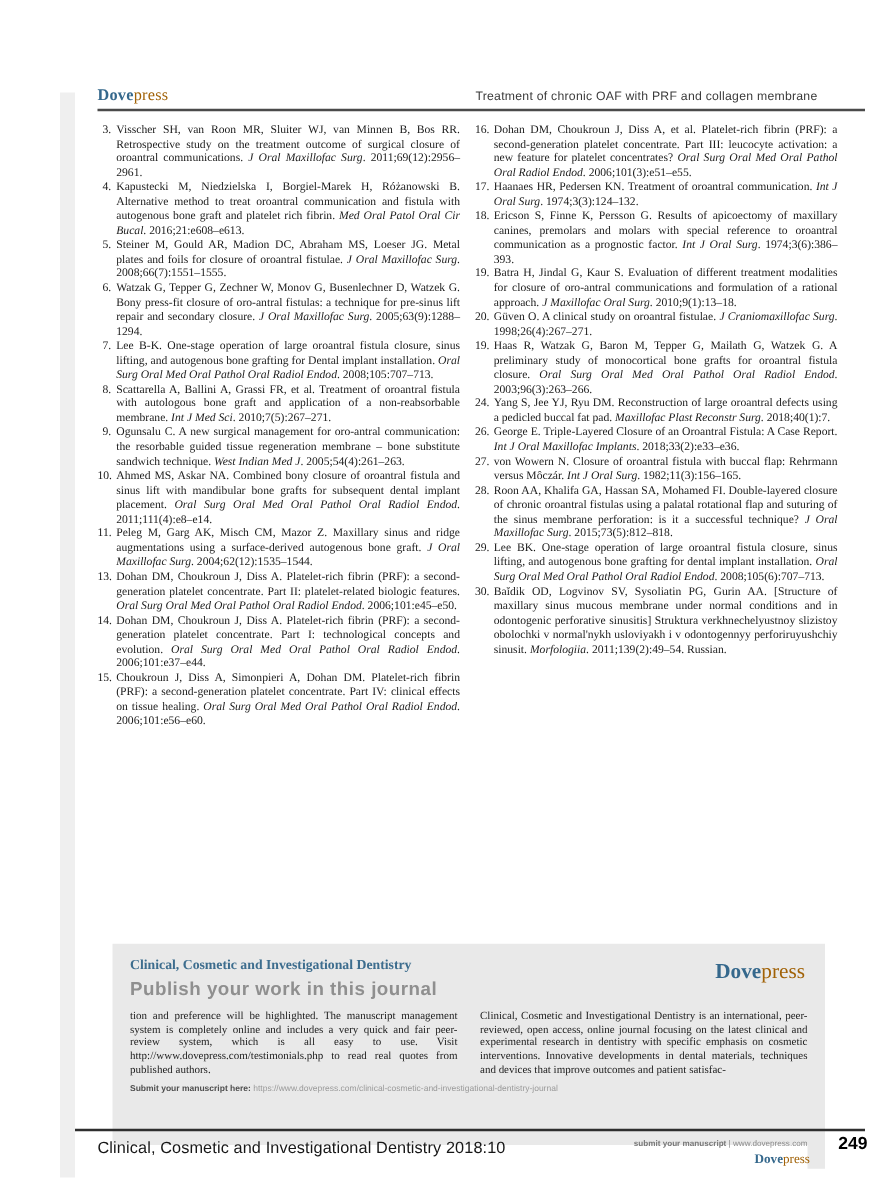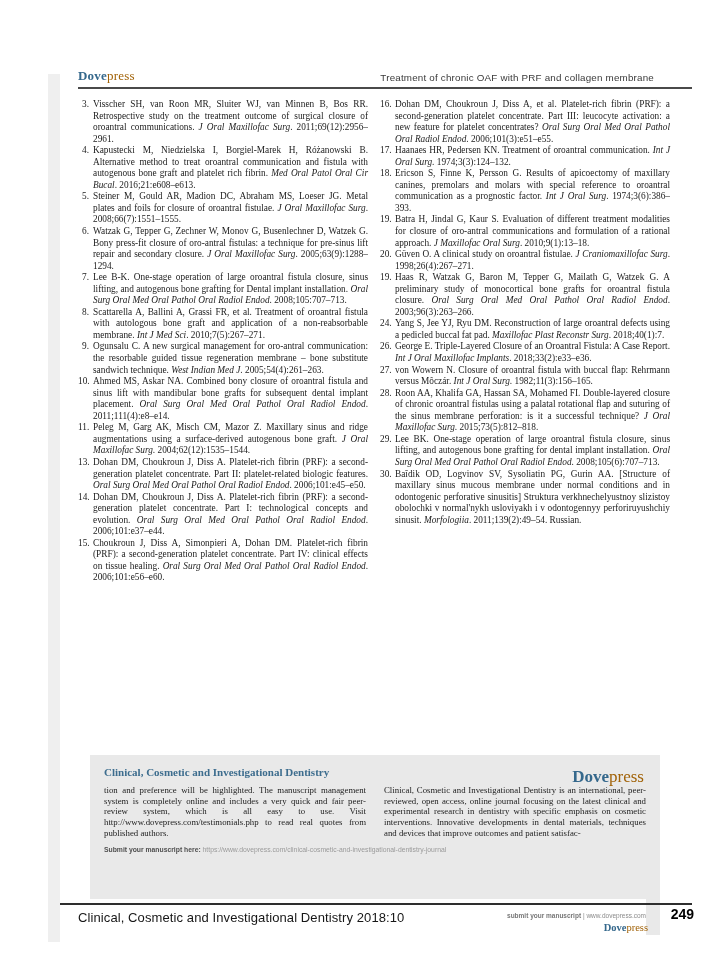--- a/index.html
+++ b/index.html
@@ -20,21 +20,21 @@
 
   
   .refs { position:absolute; left:78px; top:99px; width:592px; display:flex; gap:12px; }
   .ref-col { width:290px; }
   .ref { display:flex; font-family:"Liberation Serif", serif; font-size:9.3px;
          line-height:11.55px; color:#1b1b1b; }
   .ref-num { flex:none; width:15px; text-align:right; padding-right:4px; }
   .ref-text { flex:1; text-align:justify; }
 
   
-  .jbox { position:absolute; left:90px; top:755px; width:570px; height:144px;
+  .jbox { position:absolute; left:90px; top:755px; width:570px; height:161px;
           background:#e9e9e9; padding:11px 14px 0 14px; }
   .jbox-name { font-family:"Liberation Serif", serif; font-weight:bold; font-size:11px;
                color:#3d6d8e; }
   .jbox-head { font-size:15px; font-weight:bold; color:#8f8f8f; letter-spacing:.4px;
                margin-top:5px; }
   .jbox-logo { position:absolute; right:16px; top:12px; font-family:"Liberation Serif", serif;
                font-size:17px; }
   .jbox-cols { display:flex; gap:18px; margin-top:7px; }
   .jbox-col { flex:1; font-family:"Liberation Serif", serif; font-size:8.8px;
               line-height:10.7px; text-align:justify; color:#222; }
@@ -162,20 +162,21 @@
       <div class="ref">
         <span class="ref-num">30.</span>
         <span class="ref-text"><span>Baĭdik OD, Logvinov SV, Sysoliatin PG, Gurin AA. [Structure of maxillary sinus mucous membrane under normal conditions and in odontogenic perforative sinusitis] Struktura verkhnechelyustnoy slizistoy obolochki v normal'nykh usloviyakh i v odontogennyy perforiruyushchiy sinusit. </span><i>Morfologiia</i><span>. 2011;139(2):49–54. Russian.</span></span>
       </div>
     </div>
 </div>
 
 <div class="jbox">
   <div class="jbox-name">Clinical, Cosmetic and Investigational Dentistry</div>
   <div class="jbox-logo"><span class="logo-dove">Dove</span><span class="logo-press">press</span></div>
+  <div class="jbox-head">Publish your work in this journal</div>
   <div class="jbox-cols">
     <div class="jbox-col">tion and preference will be highlighted. The manuscript management system is completely online and includes a very quick and fair peer-review system, which is all easy to use. Visit http://www.dovepress.com/testimonials.php to read real quotes from published authors.</div>
     <div class="jbox-col">Clinical, Cosmetic and Investigational Dentistry is an international, peer-reviewed, open access, online journal focusing on the latest clinical and experimental research in dentistry with specific emphasis on cosmetic interventions. Innovative developments in dental materials, techniques and devices that improve outcomes and patient satisfac-</div>
   </div>
   <div class="jbox-submit"><span>Submit your manuscript here:</span> <span class="url">https://www.dovepress.com/clinical-cosmetic-and-investigational-dentistry-journal</span></div>
 </div>
 <div class="right-tab"></div>
 
 <div class="footer-rule"></div>
 <div class="footer-issue">Clinical, Cosmetic and Investigational Dentistry 2018:10</div>

